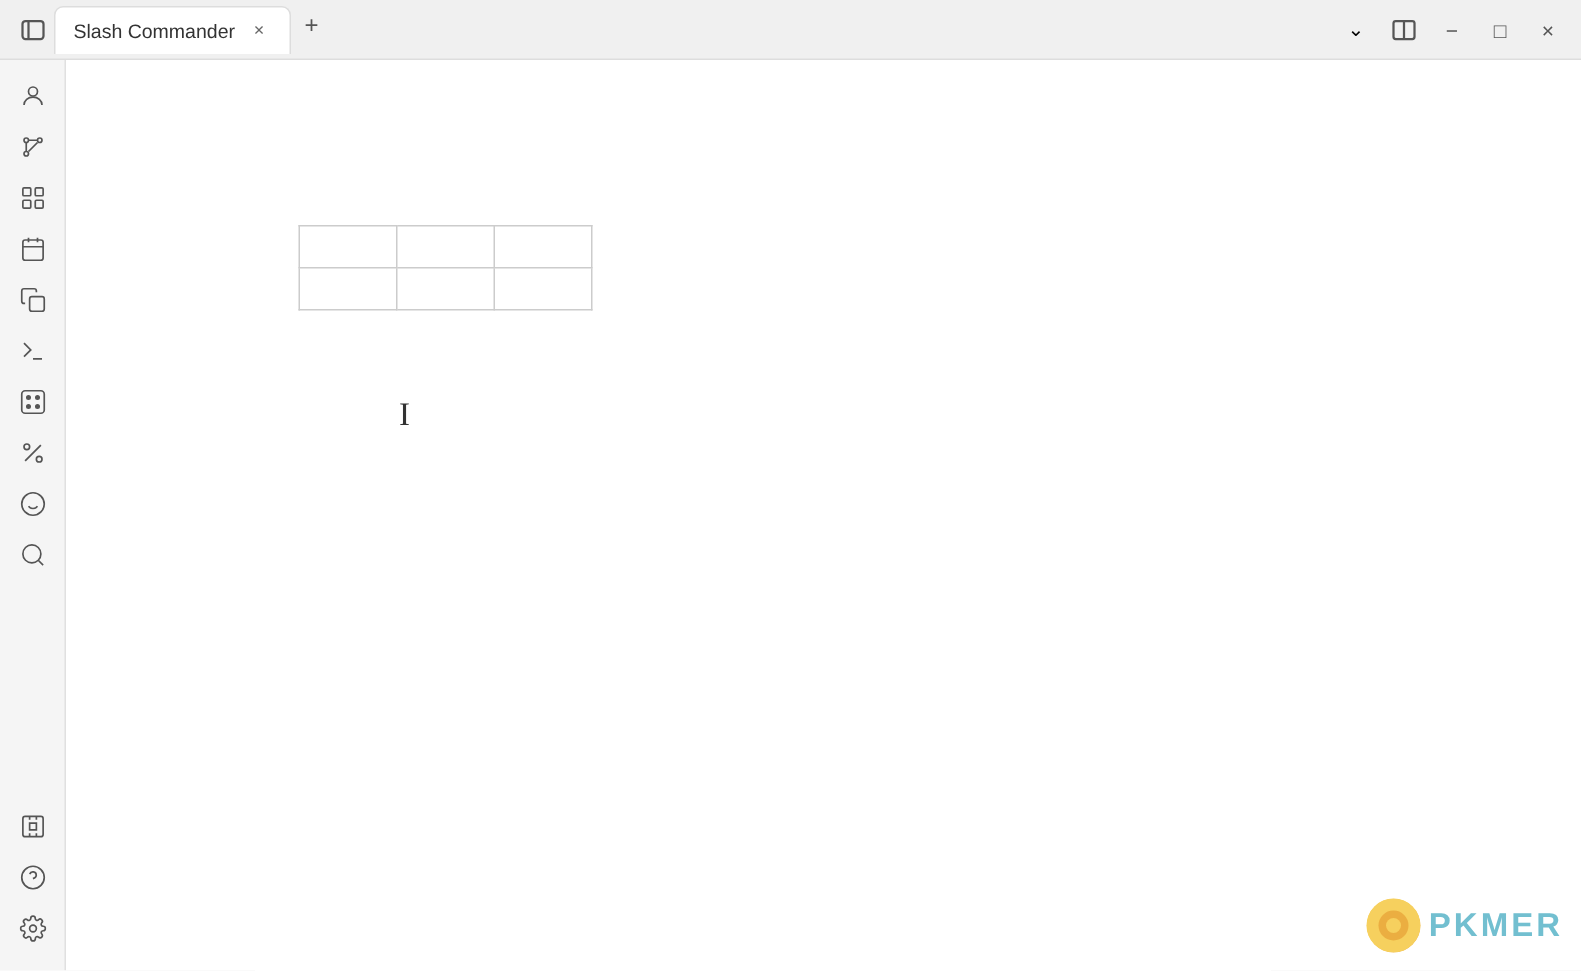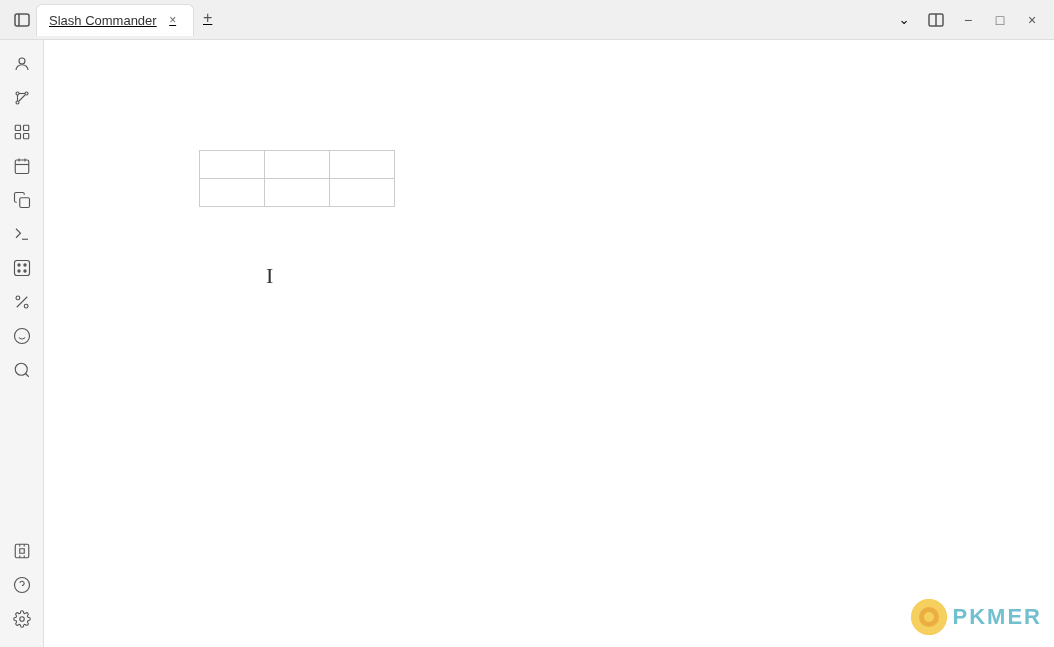--- a/index.html
+++ b/index.html
@@ -47,21 +47,20 @@
       width: 16px;
       height: 16px;
       stroke: #555;
       fill: none;
     }
 
     .tab-area {
       display: flex;
       align-items: flex-start;
       flex: 1;
-      text-decoration: underline;
     }
 
     .tab {
       display: flex;
       align-items: center;
       height: 32px;
       padding: 0 12px;
       background: #ffffff;
       border: 1px solid #ddd;
       border-bottom: none;

